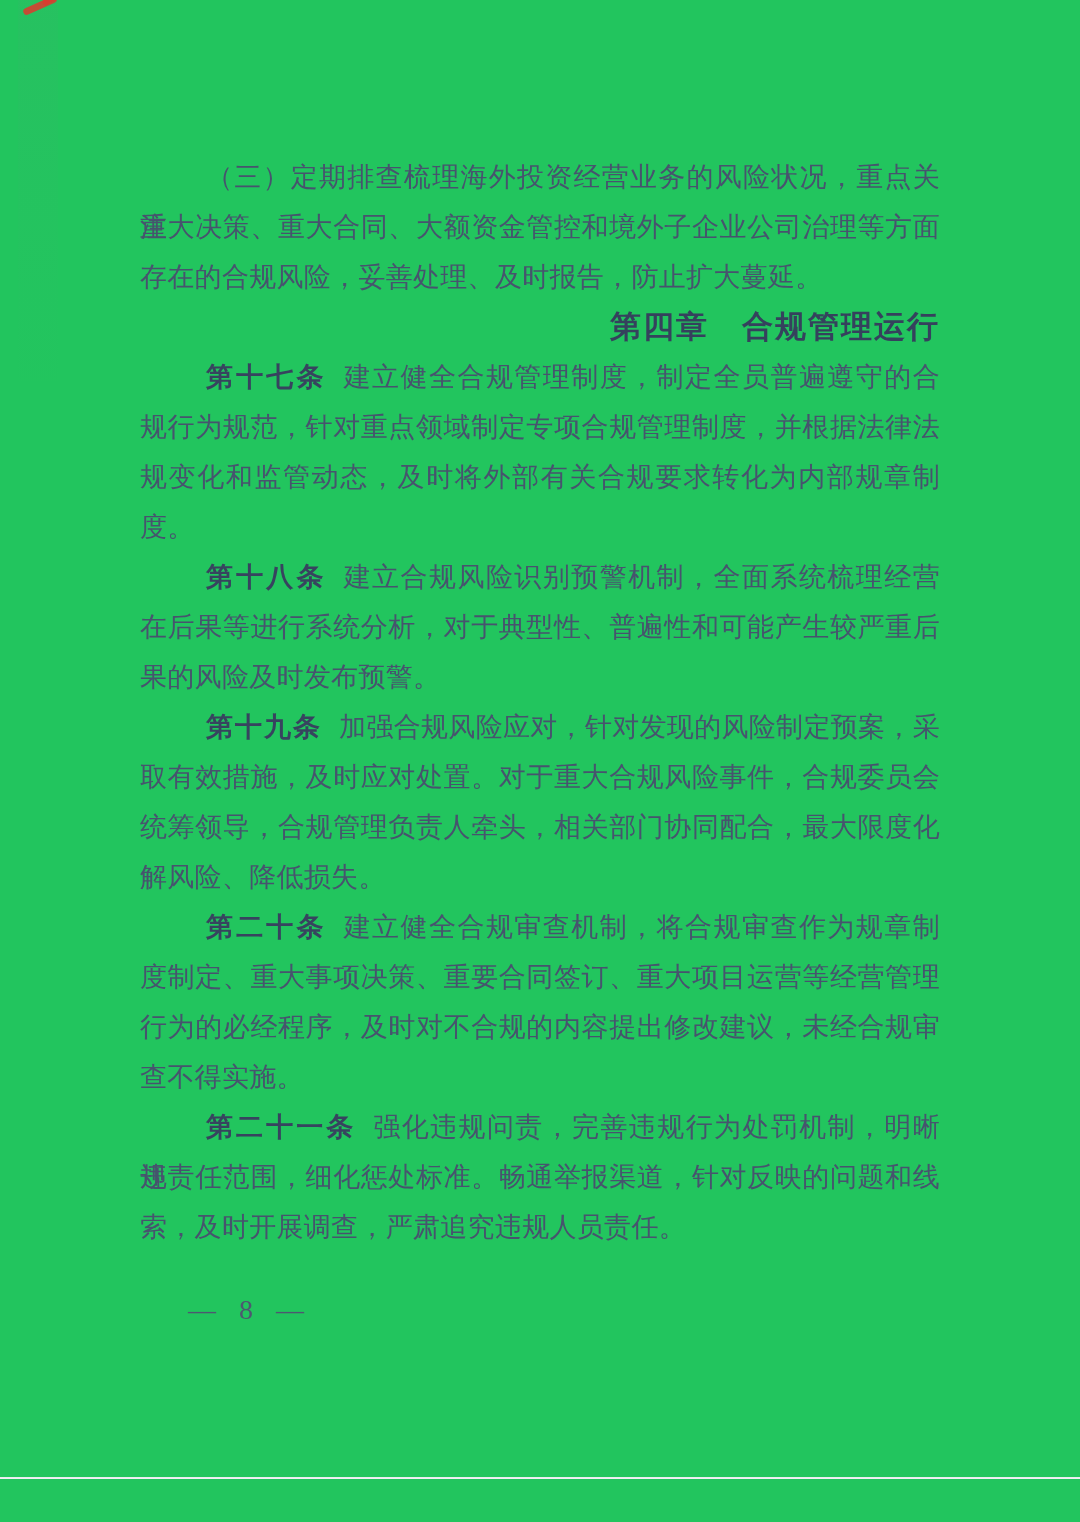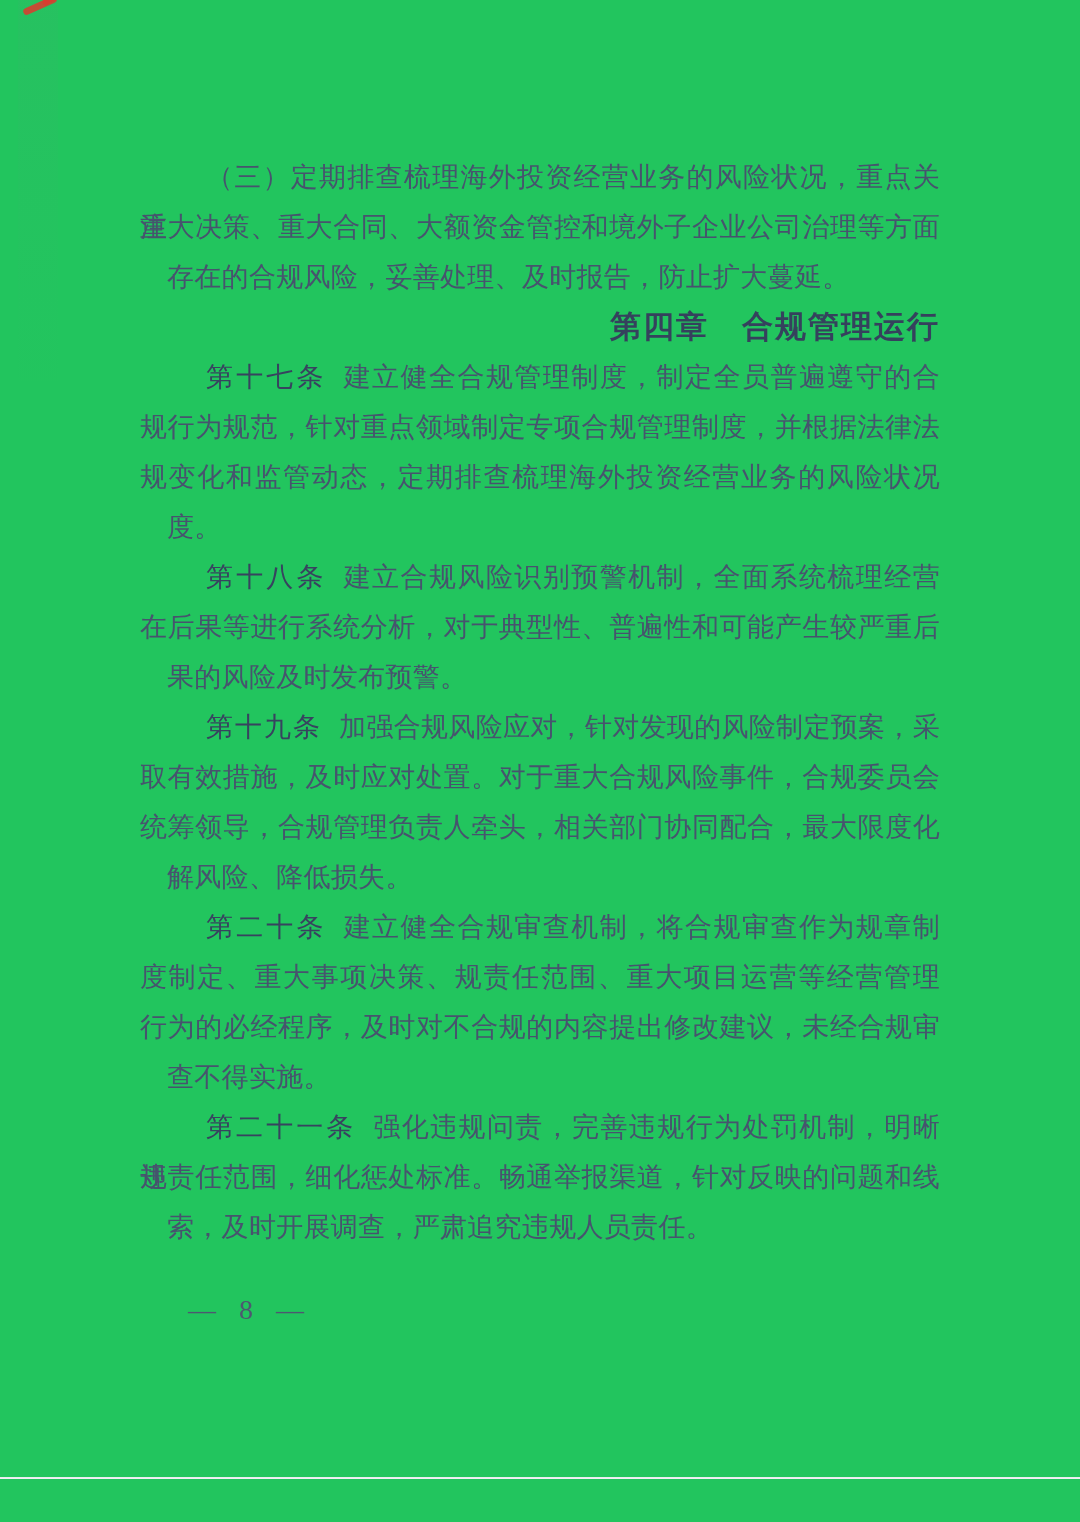--- a/index.html
+++ b/index.html
@@ -69,38 +69,37 @@
     white-space: normal;
     overflow: visible;
   }
   .just {
     text-align: justify;
     text-align-last: justify;
   }
   .endline {
     text-align: left;
     text-align-last: left;
-    margin-left: 27px;
   }
   .indent {
     text-indent: 66px;
   }
   .chapter {
     height: 50px;
     line-height: 50px;
     text-align: right;
     font-family: "Liberation Sans", sans-serif;
     font-weight: 700;
     font-size: 31px;
     letter-spacing: 2px;
     color: #35415d;
   }
   .art-num {
     font-family: "Liberation Sans", sans-serif;
-    font-weight: 400;
+    font-weight: 700;
     letter-spacing: 2px;
     color: #37435f;
     margin-right: 17px;
   }
   .page-number {
     position: absolute;
     left: 188px;
     top: 1292px;
     height: 36px;
     line-height: 36px;
@@ -132,34 +131,34 @@
   <div class="doc">
 
     <div class="line just indent">（三）定期排查梳理海外投资经营业务的风险状况，重点关注</div>
     <div class="line just">重大决策、重大合同、大额资金管控和境外子企业公司治理等方面</div>
     <div class="line endline">存在的合规风险，妥善处理、及时报告，防止扩大蔓延。</div>
 
     <div class="chapter">第四章　合规管理运行</div>
 
     <div class="line just indent"><span class="art-num">第十七条</span><span>建立健全合规管理制度，制定全员普遍遵守的合</span></div>
     <div class="line just">规行为规范，针对重点领域制定专项合规管理制度，并根据法律法</div>
-    <div class="line just">规变化和监管动态，定期排查梳理海外投资经营业务的风险状况</div>
+    <div class="line just">规变化和监管动态，及时将外部有关合规要求转化为内部规章制</div>
     <div class="line endline">度。</div>
 
     <div class="line just indent"><span class="art-num">第十八条</span><span>建立合规风险识别预警机制，全面系统梳理经营</span></div>
     <div class="line just">在后果等进行系统分析，对于典型性、普遍性和可能产生较严重后</div>
     <div class="line endline">果的风险及时发布预警。</div>
 
     <div class="line just indent"><span class="art-num">第十九条</span><span>加强合规风险应对，针对发现的风险制定预案，采</span></div>
     <div class="line just">取有效措施，及时应对处置。对于重大合规风险事件，合规委员会</div>
     <div class="line just">统筹领导，合规管理负责人牵头，相关部门协同配合，最大限度化</div>
     <div class="line endline">解风险、降低损失。</div>
 
     <div class="line just indent"><span class="art-num">第二十条</span><span>建立健全合规审查机制，将合规审查作为规章制</span></div>
-    <div class="line just">度制定、重大事项决策、规责任范围、重大项目运营等经营管理</div>
+    <div class="line just">度制定、重大事项决策、重要合同签订、重大项目运营等经营管理</div>
     <div class="line just">行为的必经程序，及时对不合规的内容提出修改建议，未经合规审</div>
     <div class="line endline">查不得实施。</div>
 
     <div class="line just indent"><span class="art-num">第二十一条</span><span>强化违规问责，完善违规行为处罚机制，明晰违</span></div>
     <div class="line just">规责任范围，细化惩处标准。畅通举报渠道，针对反映的问题和线</div>
     <div class="line endline">索，及时开展调查，严肃追究违规人员责任。</div>
 
   </div>
 
   <div class="page-number">— 8 —</div>

